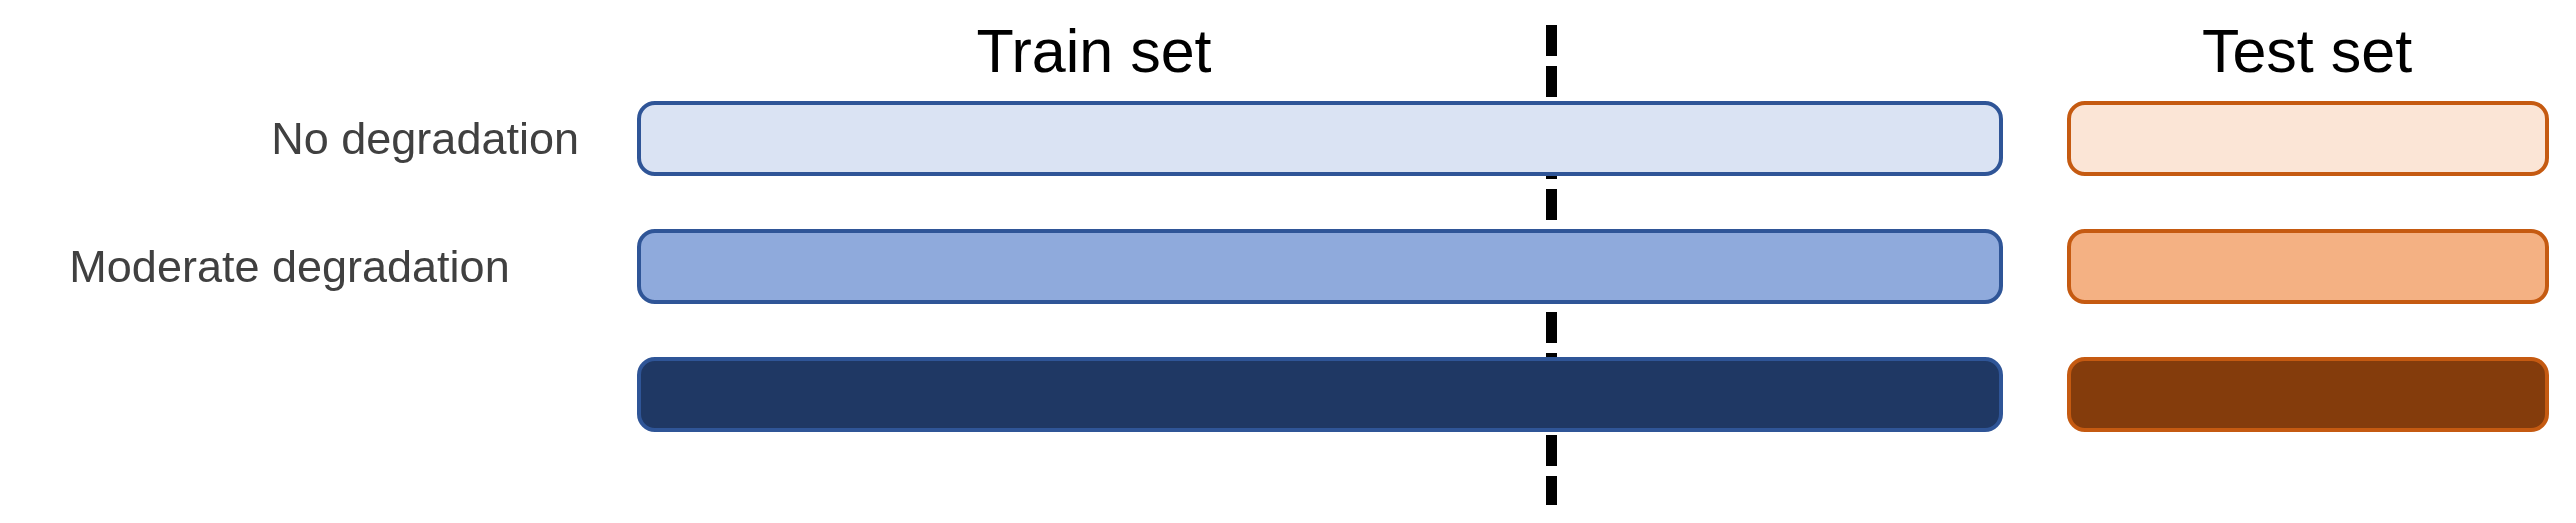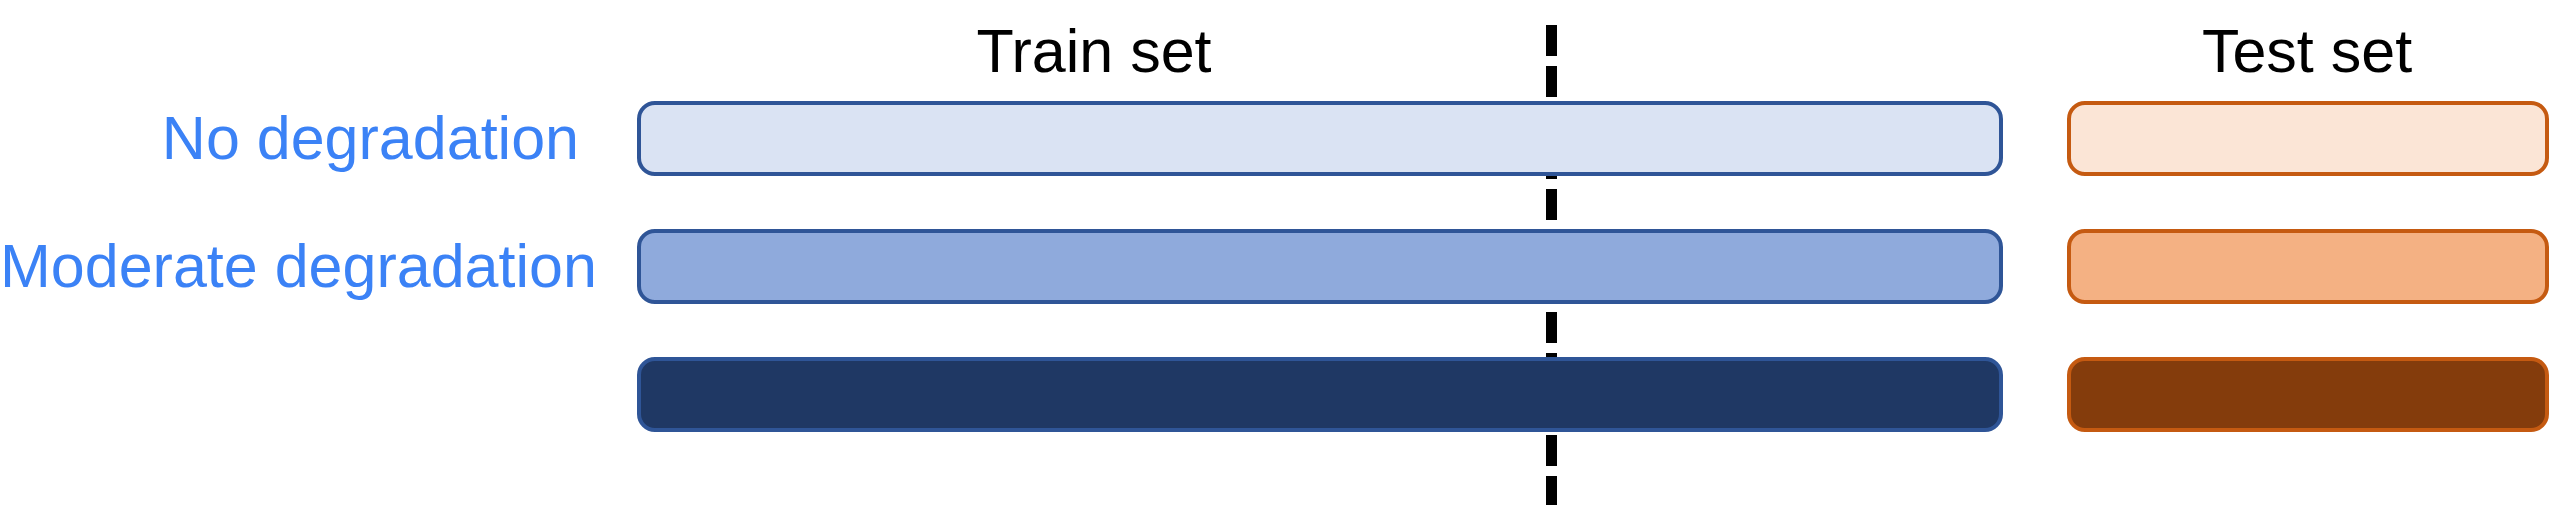--- a/index.html
+++ b/index.html
@@ -29,27 +29,27 @@
   .col-header.train      { left: 1094px; }
   .col-header.validation { left: 1780px; }
   .col-header.test       { left: 2307px; }
 
   .row-label {
     position: absolute;
     left: 0;
     width: 579px;
     height: 75px;
     line-height: 75px;
-    font-size: 61px;
-    color: #3b82f6;
+    font-size: 45px;
+    color: #404040;
     text-align: right;
     white-space: nowrap;
   }
   .row-label.r0 { top: 101px; }
-  .row-label.r1 { top: 229px; }
+  .row-label.r1 { top: 229px; text-align: center; }
   .row-label.r2 { top: 357px; }
 
   .bar {
     position: absolute;
     height: 75px;
     box-sizing: border-box;
     border-style: solid;
     border-width: 4.1px;
     border-radius: 18px;
   }

